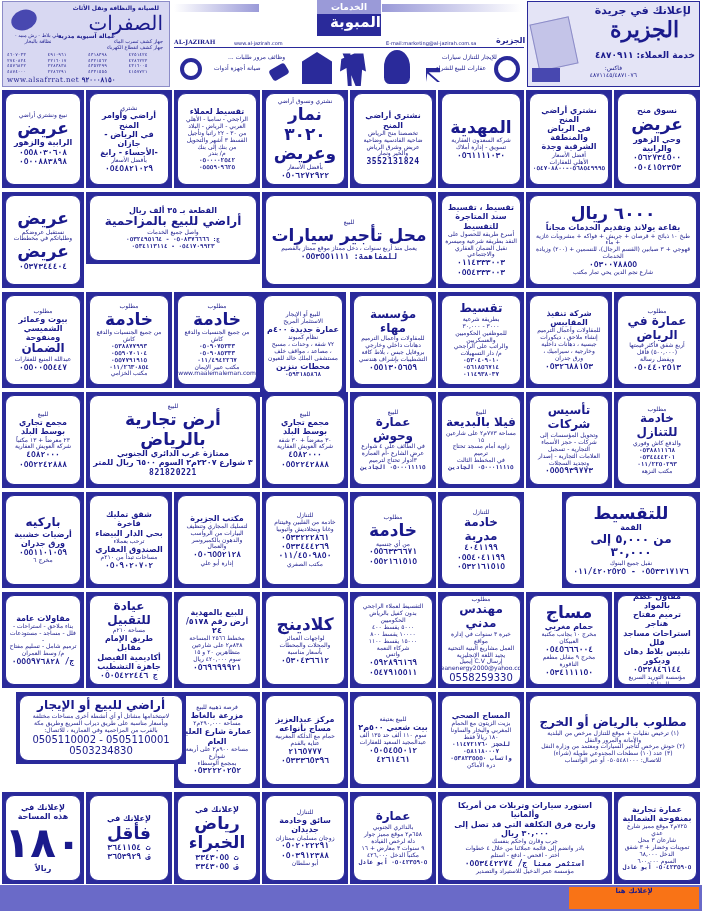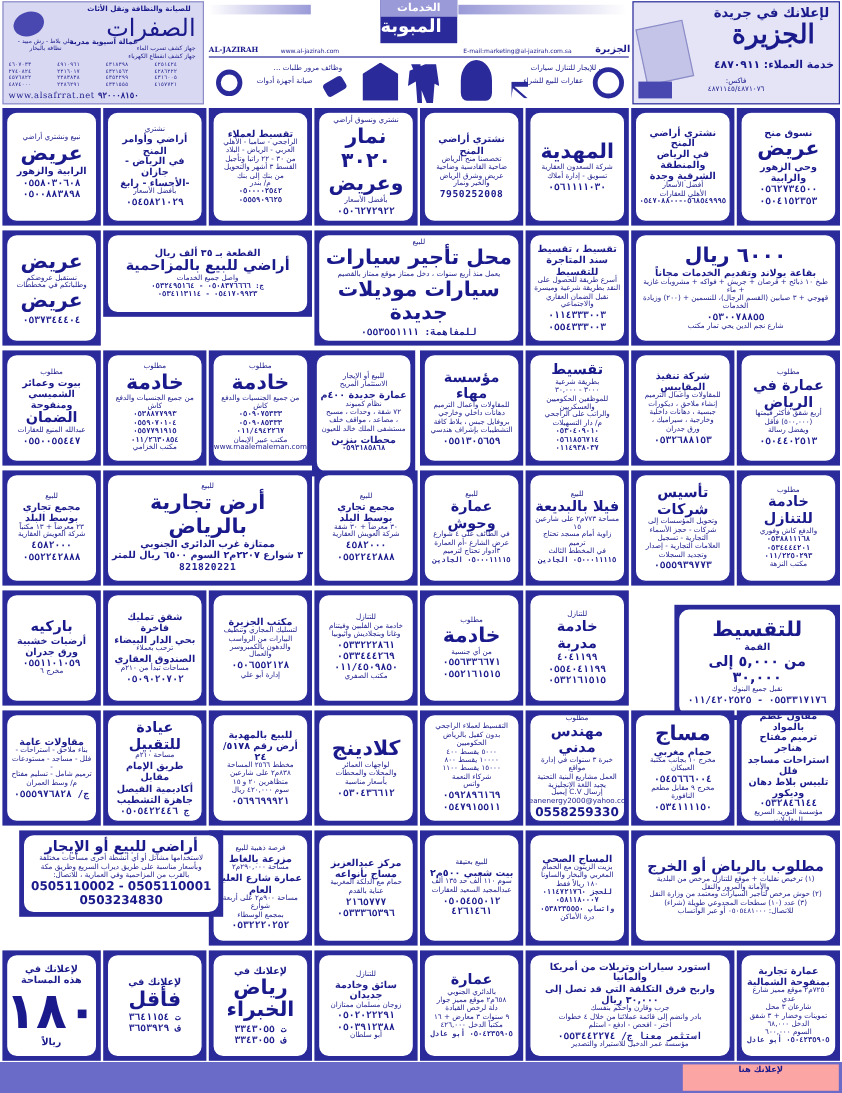--- a/index.html
+++ b/index.html
@@ -20,21 +20,21 @@
   .saf-b2 { position: absolute; right: 6px; top: 42px; font-size: 5px; }
   .saf-side { position: absolute; left: 10px; top: 30px; font-size: 5px; text-align: center; line-height: 6px; width: 50px; }
   .saf-grid { position: absolute; left: 4px; top: 50px; width: 160px; font-size: 4.5px; direction: ltr; display: grid; grid-template-columns: repeat(4, 1fr); gap: 0 2px; line-height: 5.5px; font-family: "DejaVu Sans Mono", monospace; }
   .saf-web { position: absolute; left: 4px; bottom: 2px; font-size: 7px; direction: ltr; font-family: "DejaVu Serif", serif; letter-spacing: 0.5px; }
 
   .ctr-bar { position: absolute; top: 4px; height: 8px; background: linear-gradient(to right, #ffffff, #9a9ad8); }
   .ctr-bar.l { left: 0; width: 85px; }
   .ctr-bar.r { left: 208px; width: 140px; background: linear-gradient(to left, #ffffff, #9a9ad8); }
   .ctr-title-box { position: absolute; left: 143px; top: 0; width: 64px; height: 36px; background: #2a2a9a; }
   .ctr-t1 { position: absolute; left: 0; right: 0; top: 0; height: 14px; background: #9a9ad8; color: #fff; font-size: 9px; text-align: center; line-height: 14px; font-weight: bold; }
-  .ctr-t2 { position: absolute; left: 0; right: 0; top: 13px; color: #fff; font-size: 15px; text-align: left; font-weight: bold; }
+  .ctr-t2 { position: absolute; left: 0; right: 0; top: 13px; color: #fff; font-size: 15px; text-align: right; font-weight: bold; }
   .ctr-alj { position: absolute; left: 0; top: 38px; font-size: 6px; font-family: "DejaVu Serif", serif; direction: ltr; font-weight: bold; }
   .ctr-web { position: absolute; left: 60px; top: 40px; font-size: 5px; direction: ltr; }
   .ctr-mail { position: absolute; left: 212px; top: 40px; font-size: 5px; direction: ltr; }
   .ctr-logo-sm { position: absolute; left: 322px; top: 36px; font-size: 8px; font-weight: bold; }
   .ctr-line { position: absolute; left: 0; right: 0; top: 47px; height: 1px; background: #2a2a9a; }
   .ctr-icons { position: absolute; left: 0; top: 50px; width: 350px; height: 36px; }
   .ic { position: absolute; background: #2a2a9a; }
   .ic-phone { left: 6px; top: 8px; width: 22px; height: 22px; border-radius: 50%; border: 4px solid #2a2a9a; background: #fff; }
   .ic-torch { left: 96px; top: 16px; width: 18px; height: 12px; transform: rotate(-30deg); border-radius: 3px; }
   .ic-car { left: 128px; top: 2px; width: 30px; height: 32px; clip-path: polygon(50% 0, 100% 30%, 100% 100%, 0 100%, 0 30%); }
@@ -56,27 +56,27 @@
 
   
   .ad { position: absolute; background: #2a2a9a; padding: 3px; }
   .ad-in { width: 100%; height: 100%; background: #fff; border-radius: 9px; border: 1px solid #2a2a9a; display: flex; flex-direction: column; align-items: center; justify-content: center; text-align: center; padding: 2px 3px; overflow: hidden; line-height: 1.15; }
   .s { font-size: 6px; }
   .m { font-size: 8px; font-weight: bold; }
   .l { font-size: 12px; font-weight: bold; }
   .xl { font-size: 17px; font-weight: bold; }
   .ph { font-size: 8px; font-weight: bold; letter-spacing: 0.5px; font-family: "DejaVu Sans Mono", monospace; }
   .phs { font-size: 6px; font-weight: bold; font-family: "DejaVu Sans Mono", monospace; }
-  .phl { font-size: 10px; font-weight: bold; font-family: "DejaVu Sans", sans-serif; direction: ltr; }
+  .phl { font-size: 10px; font-weight: normal; font-family: "DejaVu Sans", sans-serif; direction: ltr; }
   .big { font-size: 42px; font-weight: bold; line-height: 1; }
 
   
   .footer { position: absolute; left: 0; top: 885px; width: 702px; height: 26px; background: #6a6ac8; }
   .ft-nums { position: absolute; left: 4px; top: 1px; width: 560px; color: #fff; font-size: 9px; font-weight: bold; font-family: "DejaVu Sans Mono", monospace; line-height: 12px; direction: ltr; text-align: center; letter-spacing: 1px; }
-  .ft-box { position: absolute; right: 3px; top: 2px; width: 130px; height: 22px; background: #fca5a5; text-align: center; }
+  .ft-box { position: absolute; right: 3px; top: 2px; width: 130px; height: 22px; background: #f97316; text-align: center; }
   .ft-box .a { font-size: 7px; font-weight: bold; line-height: 9px; }
   .ft-box .b { font-size: 9px; font-weight: bold; line-height: 11px; font-family: "DejaVu Sans Mono", monospace; margin-top: 16px; }
 </style>
 </head>
 <body>
 
 <div class="header">
 
   <div class="hdr-left">
     <div class="saf-badge"></div>
@@ -174,21 +174,21 @@
   <div class="ph">٠٥٦١١١١٠٣٠</div>
 </div>
   </div>
 <div class="ad" style="right:266px;top:90px;width:86px;height:98px">
     <div class="ad-in">
   <div class="m">نشتري أراضي المنح</div>
   <div class="s">تخصصنا منح الرياض</div>
   <div class="s">ضاحية القادسية وضاحية</div>
   <div class="s">عريض وشرق الرياض</div>
   <div class="s">والخير ونمار</div>
-  <div class="ph">7950252008</div>
+  <div class="ph">3552131824</div>
 </div>
   </div>
 <div class="ad" style="right:354px;top:90px;width:86px;height:98px">
     <div class="ad-in">
   <div class="s">نشتري ونسوق أراضي</div>
   <div class="xl">نمار ٣٠٢٠</div>
   <div class="xl">وعريض</div>
   <div class="s">بأفضل الأسعار</div>
   <div class="ph">٠٥٠٦٢٧٢٩٢٢</div>
 </div>
@@ -245,21 +245,20 @@
   <div class="s">نقبل الضمان العقاري والاجتماعي</div>
   <div class="ph">٠١١٤٣٣٣٠٠٣</div>
   <div class="ph">٠٥٥٤٣٣٣٠٠٣</div>
 </div>
   </div>
 <div class="ad" style="right:266px;top:192px;width:174px;height:96px">
     <div class="ad-in">
   <div class="s">للبيع</div>
   <div class="xl">محل تأجير سيارات</div>
   <div class="s">يعمل منذ أربع سنوات ، دخل ممتاز موقع ممتاز بالقصيم</div>
-  <div class="xl">سيارات موديلات جديدة</div>
   <div class="ph">للمفاهمة: ٠٥٥٣٥٥١١١١</div>
 </div>
   </div>
 <div class="ad" style="right:442px;top:192px;width:174px;height:72px">
     <div class="ad-in">
   <div class="m">القطعة بـ ٣٥ ألف ريال</div>
   <div class="l">أراضي للبيع بالمزاحمية</div>
   <div class="s">واصل جميع الخدمات</div>
   <div class="phs">ج: ٠٥٠٨٣٧٦٦٦٦ - ٠٥٣٢٤٩٥١٦٤</div>
   <div class="phs">٠٥٤١٧٠٩٩٢٣ - ٠٥٣٤١١٣١١٤</div>
@@ -432,21 +431,21 @@
     <div class="ad-in">
   <div class="s">للبيع</div>
   <div class="m">مجمع تجاري بوسط البلد</div>
   <div class="s">٢٣ معرضاً + ١٣ مكتباً</div>
   <div class="s">شركة العويش العقارية</div>
   <div class="ph">٤٥٨٢٠٠٠</div>
   <div class="ph">٠٥٥٢٢٤٢٨٨٨</div>
 </div>
   </div>
 
-<div class="ad" style="right:2px;top:504px;width:138px;height:96px">
+<div class="ad" style="right:2px;top:492px;width:138px;height:96px">
     <div class="ad-in">
   <div class="xl">للتقسيط</div>
   <div class="m">القمة</div>
   <div class="l">من ٥,٠٠٠ إلى ٣٠,٠٠٠</div>
   <div class="s">نقبل جميع البنوك</div>
   <div class="ph">٠٥٥٣٣١٧١٧٦ - ٠١١/٤٢٠٢٥٢٥</div>
 </div>
   </div>
 <div class="ad" style="right:178px;top:492px;width:86px;height:96px">
     <div class="ad-in">

